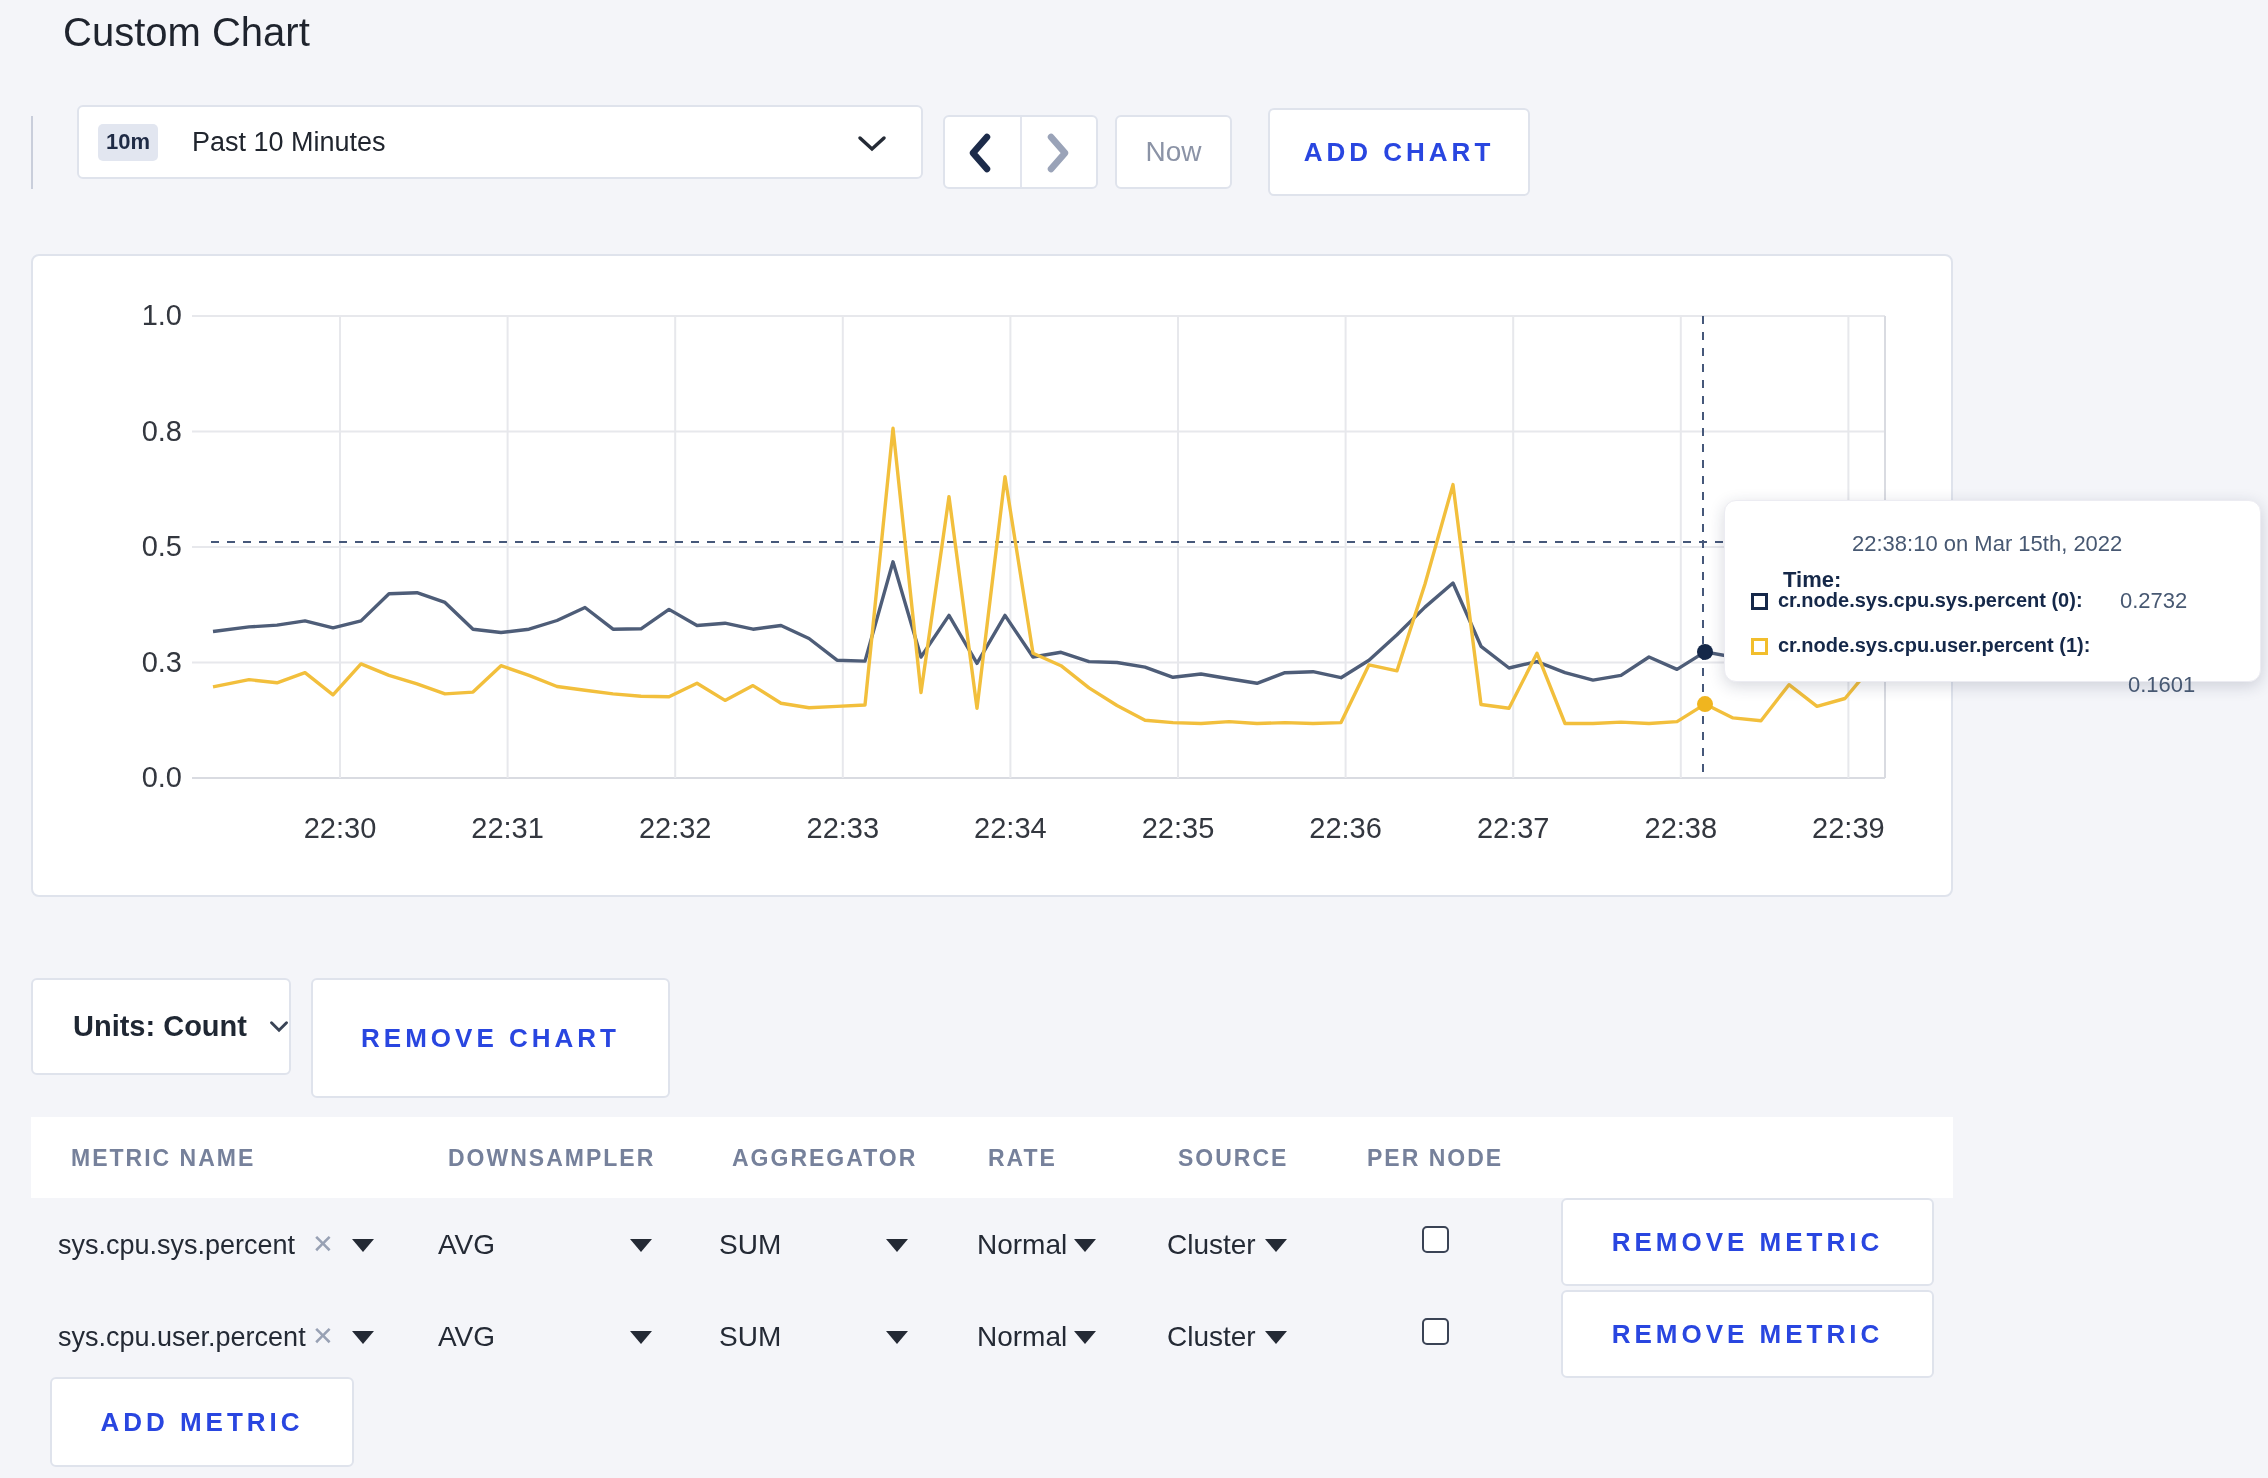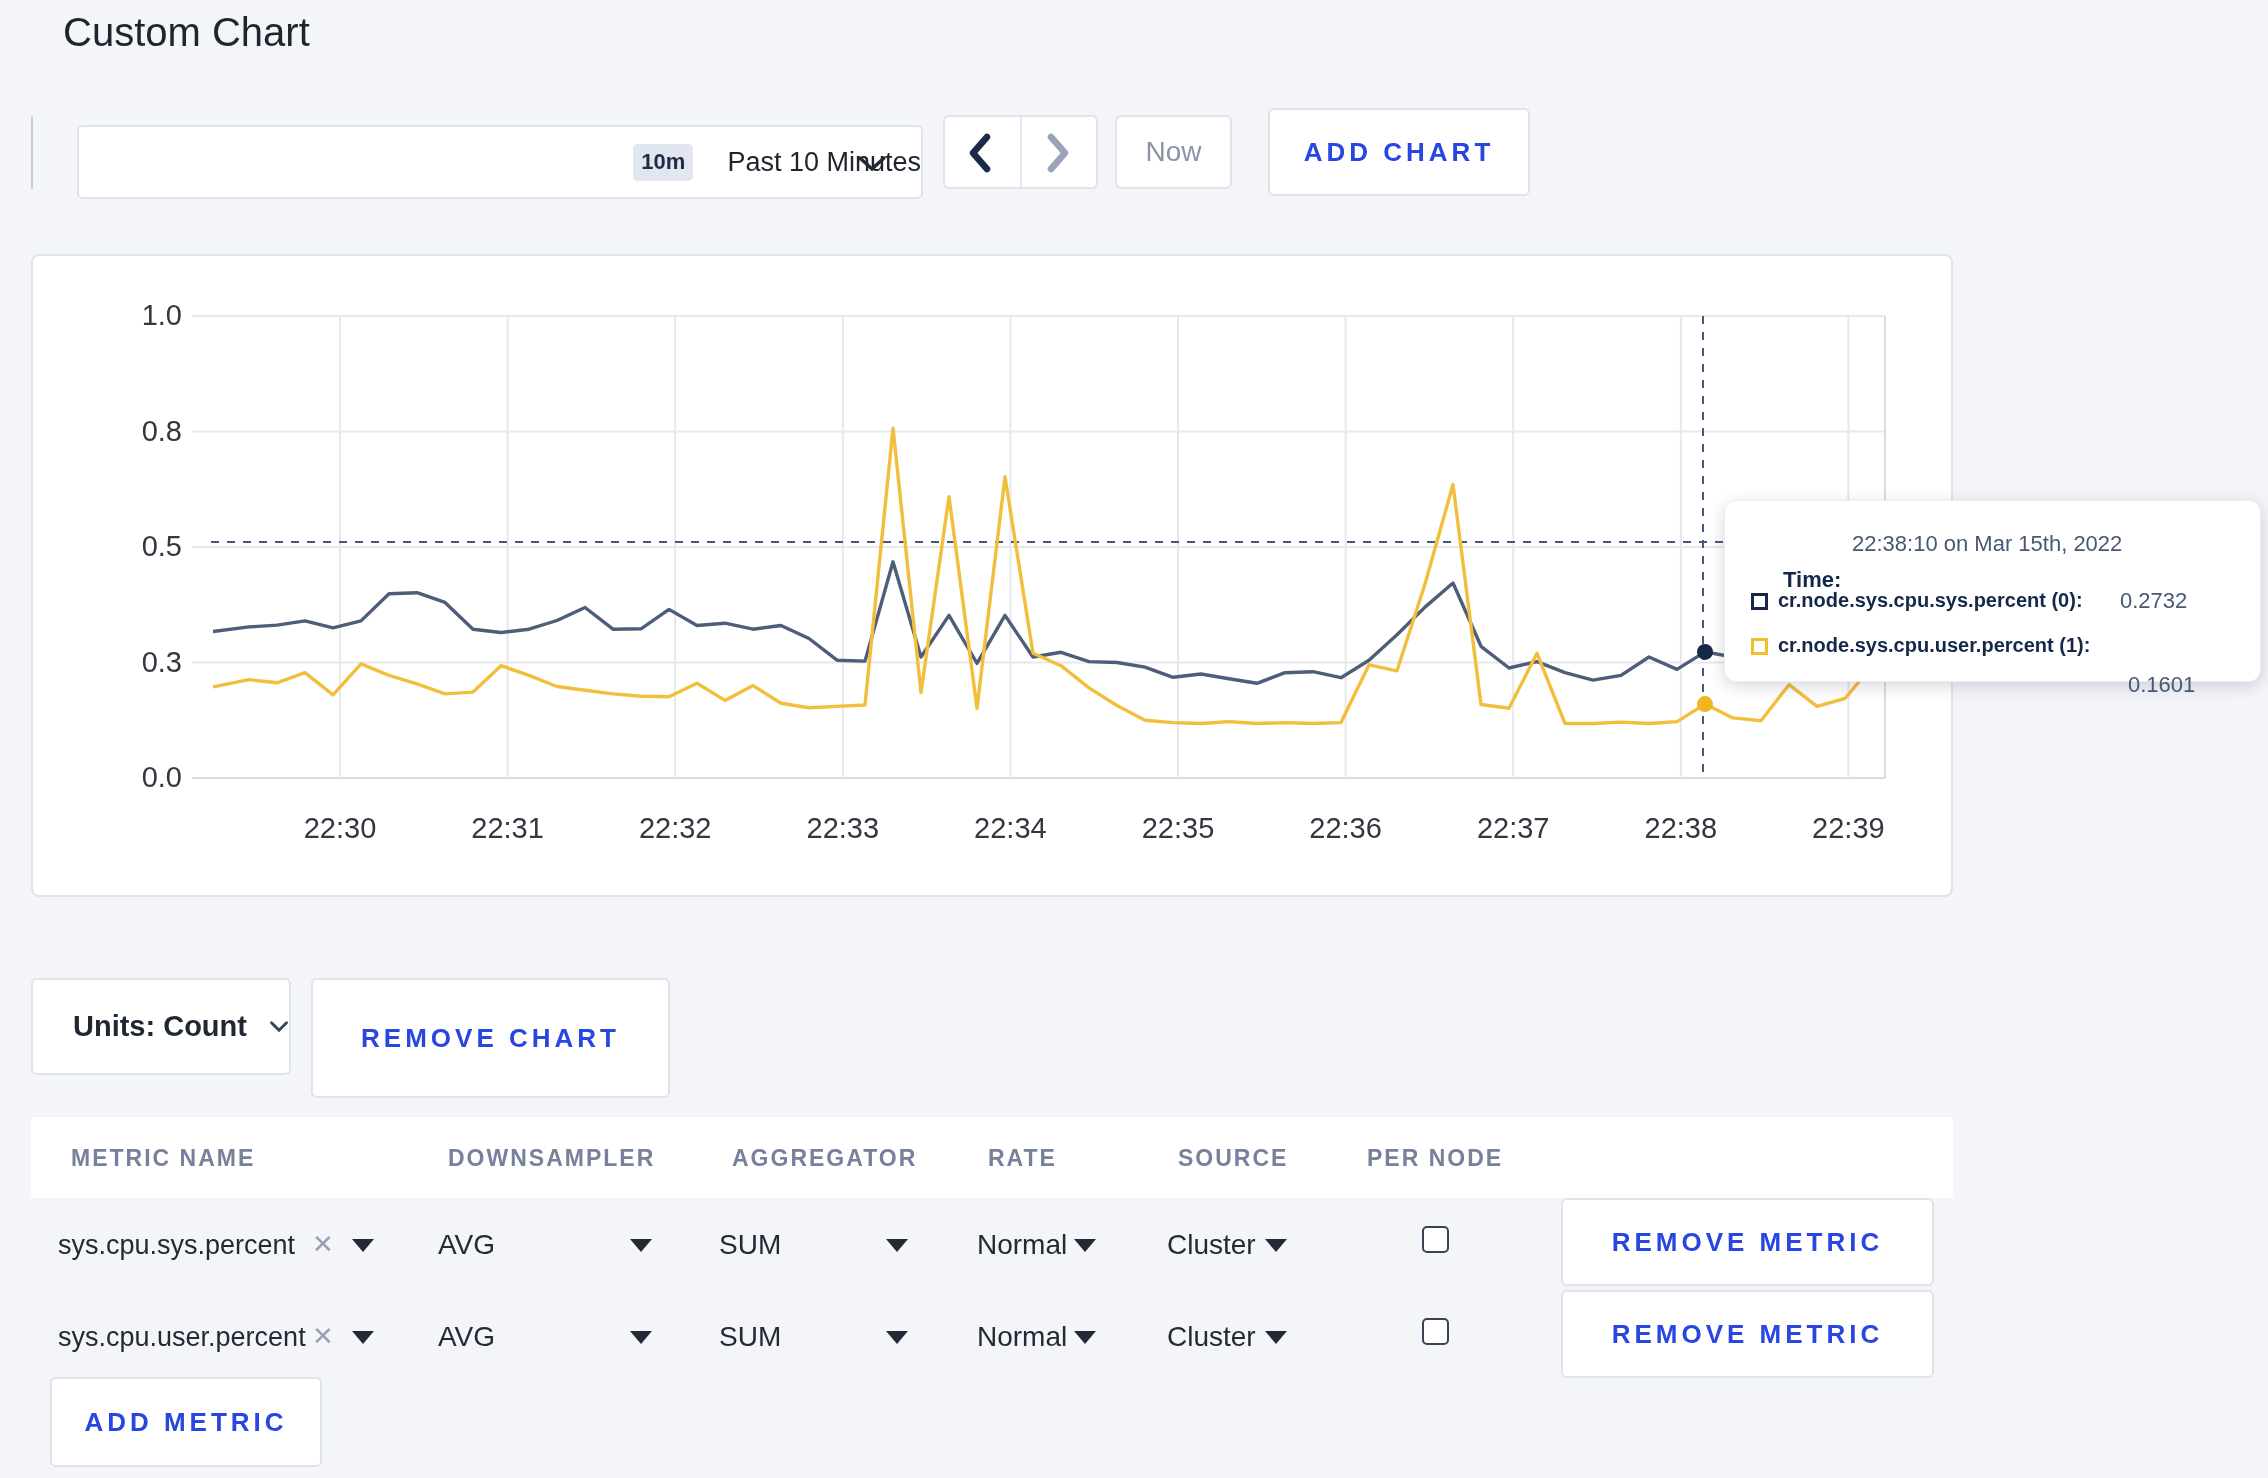--- a/index.html
+++ b/index.html
@@ -7,21 +7,21 @@
 .box{background:#fff;border:2px solid #dfe3ec;border-radius:6px;box-sizing:border-box;}
 .bluebtn{display:flex;align-items:center;justify-content:center;color:#2946e0;font-weight:bold;font-size:26px;letter-spacing:4px;white-space:nowrap;}
 .caret{display:inline-block;width:0;height:0;border-left:11px solid transparent;border-right:11px solid transparent;border-top:13px solid #242a35;}
 .hdr{font-size:23px;letter-spacing:2px;color:#76819b;font-weight:bold;}
 .cell{font-size:28px;color:#242a35;}
 </style></head>
 <body>
 <div class="abs" style="left:63px;top:8px;font-size:40px;line-height:48px;color:#1f242e;">Custom Chart</div>
 
 <div class="abs" style="left:31px;top:116px;width:2px;height:73px;background:#c9cedb;"></div>
-<div class="abs box" style="left:77px;top:125px;width:846px;height:74px;display:flex;align-items:center;justify-content:flex-end;">
+<div class="abs box" style="left:77px;top:105px;width:846px;height:74px;display:flex;align-items:center;">
   <span style="margin-left:19px;width:60px;height:37px;background:#e2e6f0;border-radius:5px;display:flex;align-items:center;justify-content:center;font-size:22px;font-weight:bold;color:#1f2b45;">10m</span>
   <span style="margin-left:34px;font-size:27px;color:#20252e;">Past 10 Minutes</span>
   <svg style="position:absolute;right:34px;top:28px;" width="30" height="18" viewBox="0 0 30 18">
       <polyline points="3,3 15,14 27,3" fill="none" stroke="#242a35" stroke-width="3.5" stroke-linecap="round"></polyline>
     </svg>
 </div>
 <div class="abs box" style="left:943px;top:115px;width:155px;height:74px;"></div>
 <div class="abs" style="left:1020px;top:117px;width:2px;height:70px;background:#e2e5ee;"></div>
 <svg class="abs" style="left:965px;top:133px;" width="30" height="40" viewBox="0 0 30 40">
     <polyline points="22,4 8,20 22,36" fill="none" stroke="#1c2b4a" stroke-width="6.5" stroke-linecap="round" stroke-linejoin="round"></polyline>
@@ -134,13 +134,13 @@
 <span class="abs caret" style="left:630px;top:1331px;"></span>
 <div class="abs cell" style="left:719px;top:1321px;">SUM</div>
 <span class="abs caret" style="left:886px;top:1331px;"></span>
 <div class="abs cell" style="left:977px;top:1321px;">Normal</div>
 <span class="abs caret" style="left:1074px;top:1331px;"></span>
 <div class="abs cell" style="left:1167px;top:1321px;">Cluster</div>
 <span class="abs caret" style="left:1265px;top:1331px;"></span>
 <div class="abs" style="left:1422px;top:1318px;width:23px;height:23px;border:2.5px solid #3a4355;border-radius:5px;background:#fff;"></div>
 <div class="abs box bluebtn" style="left:1561px;top:1290px;width:373px;height:88px;">REMOVE METRIC</div>
 
-<div class="abs box bluebtn" style="left:50px;top:1377px;width:272px;height:90px;">ADD METRIC</div>
+<div class="abs box bluebtn" style="left:50px;top:1377px;width:304px;height:90px;">ADD METRIC</div>
 
 </body></html>

